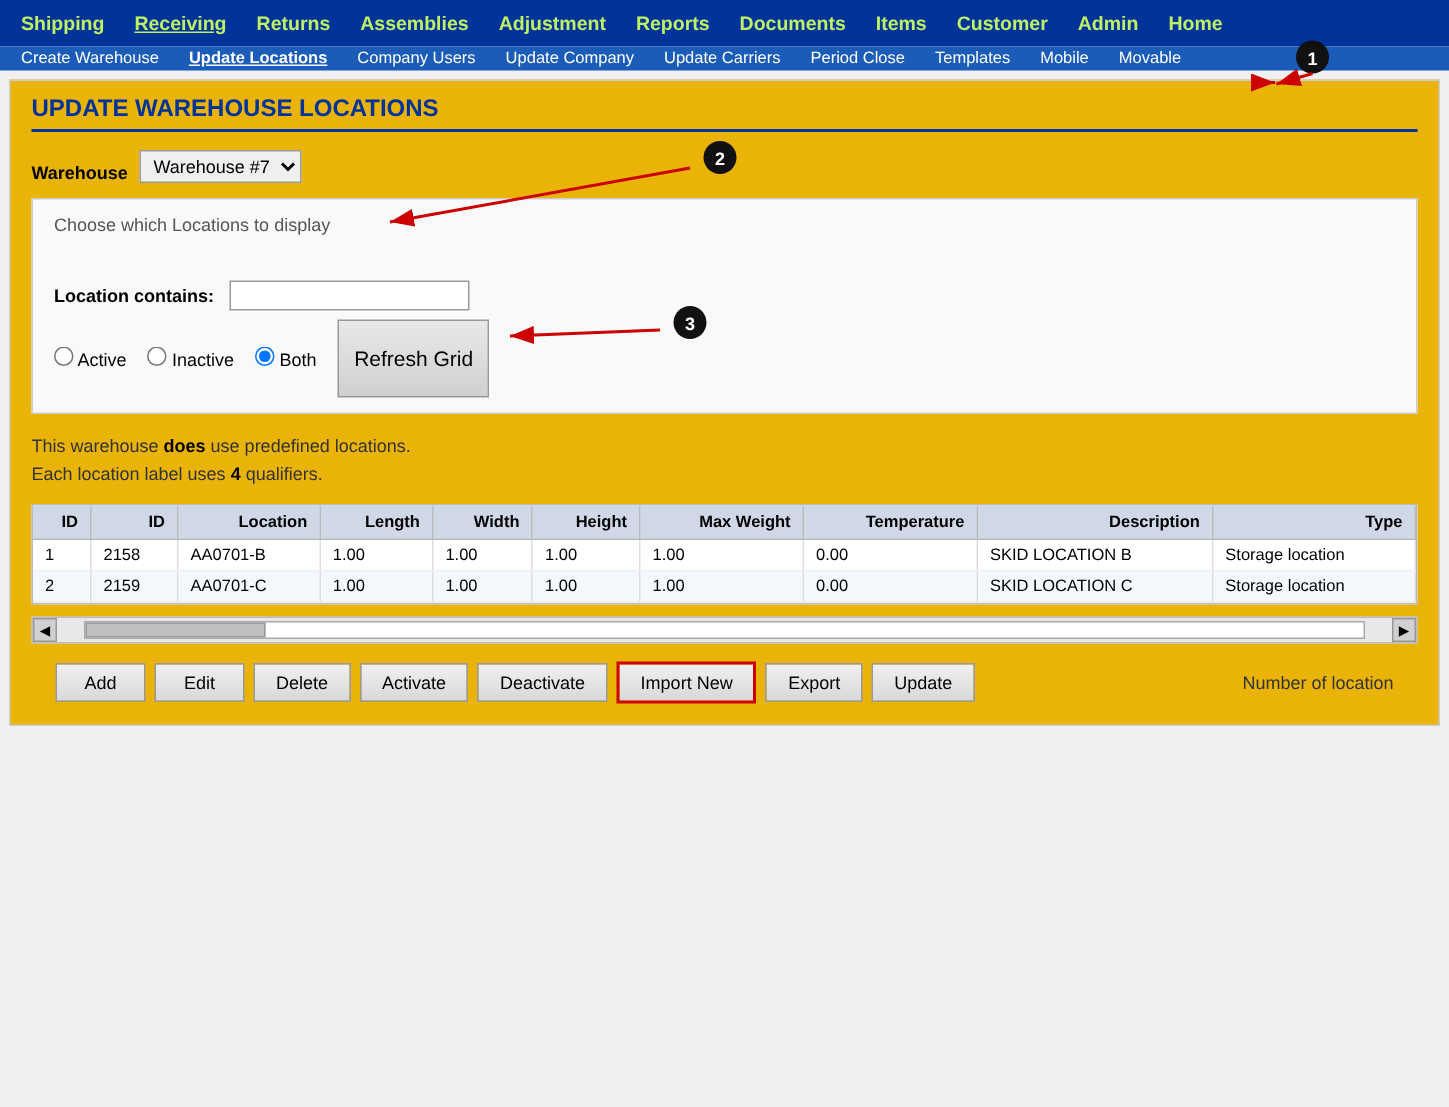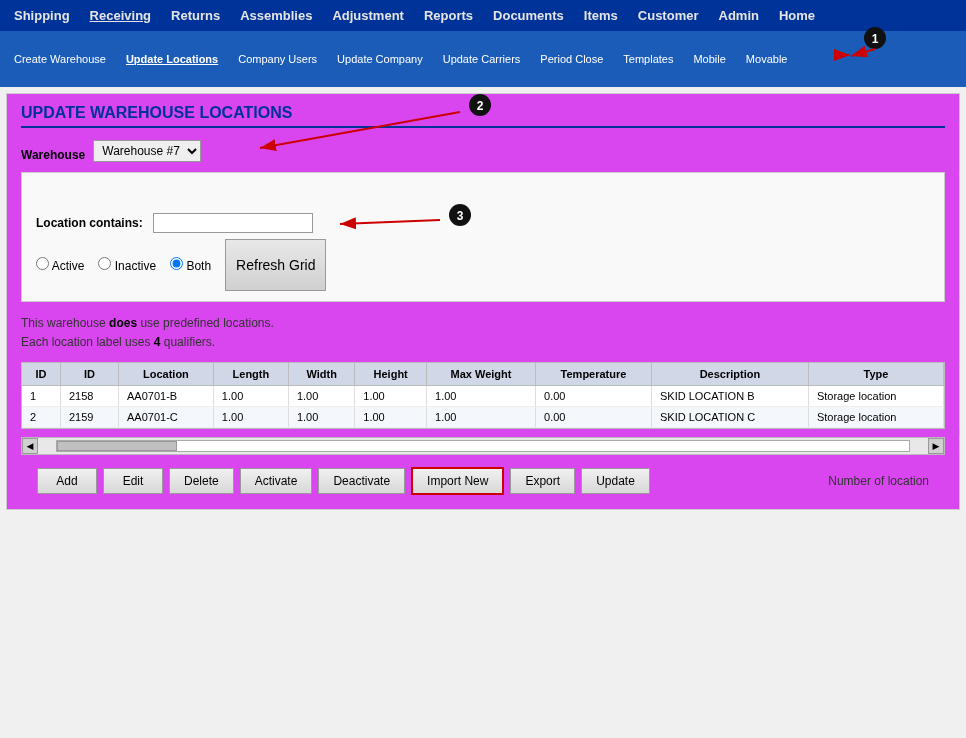--- a/index.html
+++ b/index.html
@@ -6,47 +6,47 @@
     body { font-family: Arial, sans-serif; font-size: 12px; background: #f0f0f0; width: 966px; }
 
     
     .top-nav {
       background: #003399;
       display: flex;
       align-items: stretch;
       padding: 0 4px;
     }
     .top-nav a {
-      color: #e5e5e5;
+      color: #bef264;
       text-decoration: none;
       padding: 8px 10px;
       font-size: 13px;
       font-weight: bold;
       white-space: nowrap;
     }
 
     
     .sub-nav {
       background: #1a5cb8;
       display: flex;
       flex-wrap: wrap;
       align-items: stretch;
       padding: 0 4px;
     }
     .sub-nav a {
       color: #fff;
       text-decoration: none;
-      padding: 22px 10px;
+      padding: 2px 10px;
       font-size: 11px;
       white-space: nowrap;
     }
 
     
     .main-content {
-      background: #d946ef;
+      background: #eab308;
       margin: 6px;
       padding: 10px 14px;
       border: 1px solid #ccc;
     }
 
     .page-title {
       font-size: 16px;
       font-variant: small-caps;
       font-weight: bold;
       color: #003399;
@@ -136,21 +136,21 @@
     .data-table {
       border-collapse: collapse;
       width: 100%;
       min-width: 700px;
     }
     .data-table thead tr {
       background: #d0d8e8;
     }
     .data-table th {
       padding: 5px 8px;
-      text-align: center;
+      text-align: right;
       font-size: 11px;
       font-weight: bold;
       border-right: 1px solid #bbb;
       border-bottom: 1px solid #bbb;
       white-space: nowrap;
     }
     .data-table td {
       padding: 4px 8px;
       font-size: 11px;
       border-right: 1px solid #ddd;
@@ -268,20 +268,21 @@
     <div class="warehouse-select-row">
       <label>Warehouse</label>
       <select>
         <option>Warehouse #7</option>
         <option>Warehouse #1</option>
         <option>Warehouse #2</option>
       </select>
     </div>
 
     <div class="filter-box">
+      <legend-title>Choose which Locations to display</legend-title>
 
       <div class="filter-row">
         <label>Location contains:</label>
         <input type="text" value="" style="">
       </div>
 
       <div class="radio-row">
         <label>
           <input type="radio" name="status" style=""> Active
         </label>

